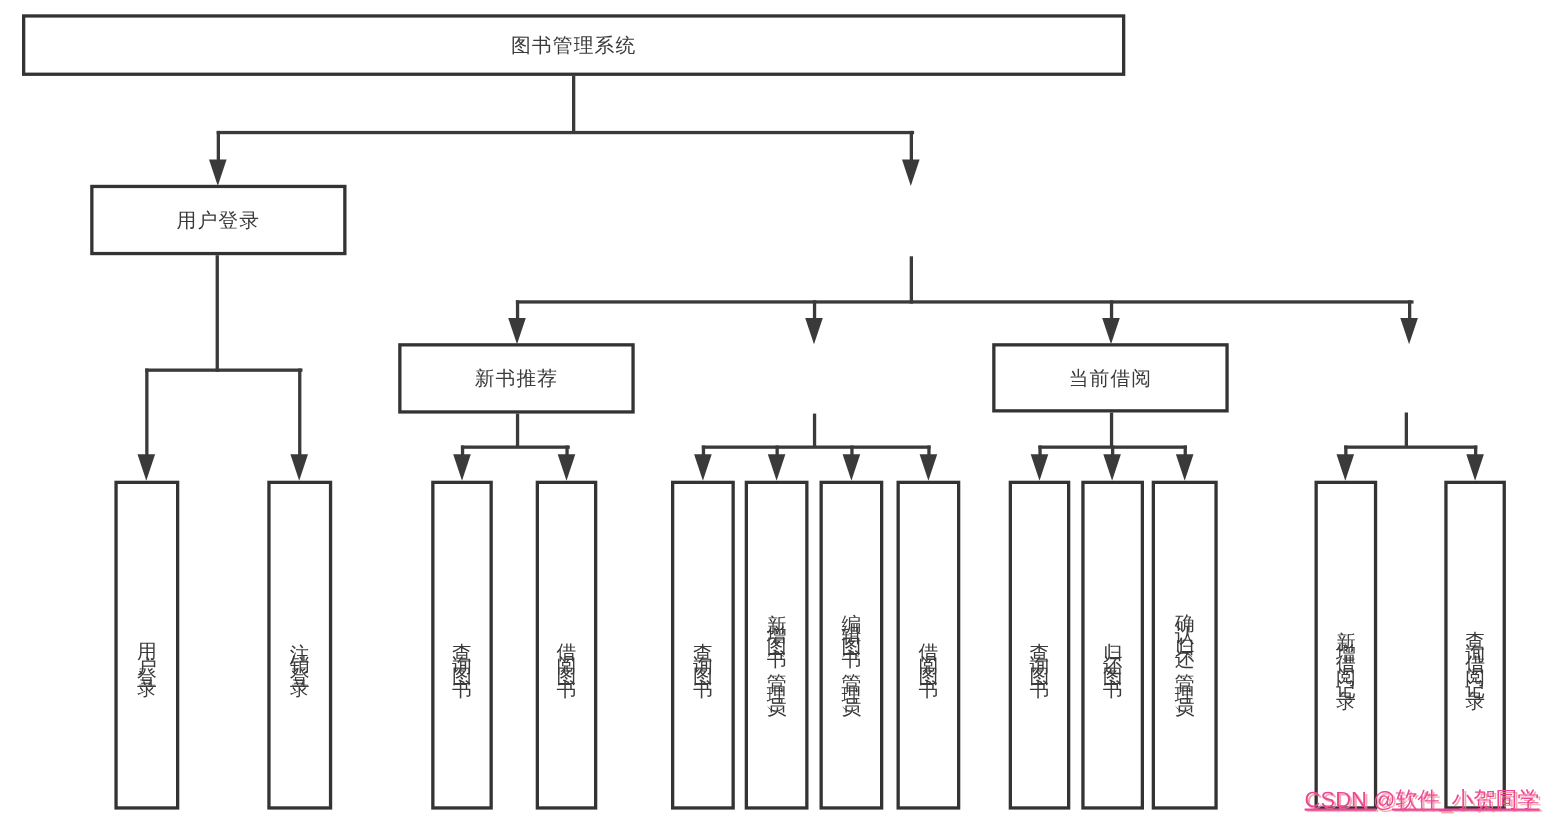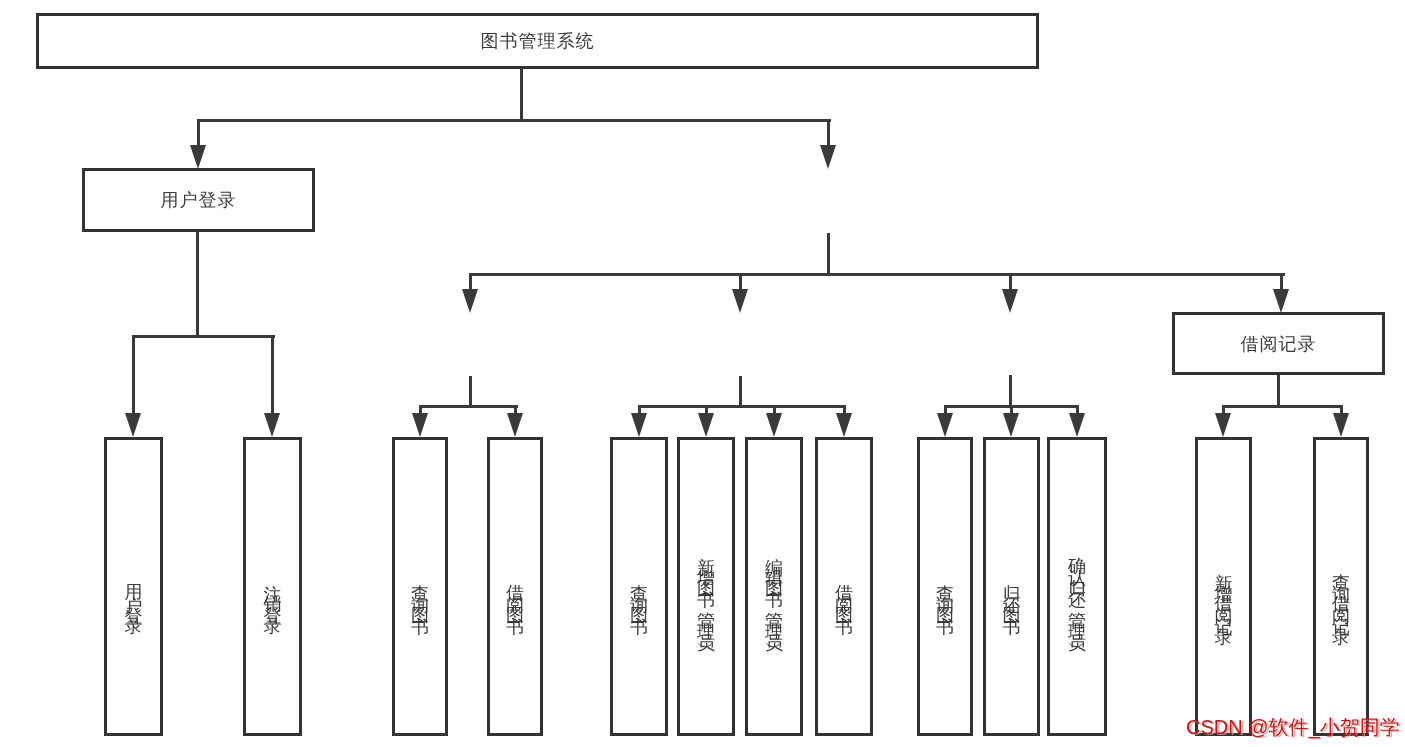--- a/index.html
+++ b/index.html
@@ -34,30 +34,31 @@
   
   .tri {
     position:absolute; width:0; height:0;
     border-left:8px solid transparent; border-right:8px solid transparent;
     border-top:24px solid #3a3a3a;
   }
 
   
   .watermark {
     position:absolute; left:1186px; top:714px; width:212px;
-    font-size:20px; color:#b91c1c; white-space:nowrap;
+    font-size:20px; color:#ec4899; white-space:nowrap;
     text-shadow:2px 1px 0 rgba(243,139,139,0.75);
+    text-decoration:underline;
   }
 </style>
 </head>
 <body>
 
 <div id="canvas">
 
-  <div class="box" style="left:20px; top:13px; width:1003px; height:56px;margin-left:16px;">
+  <div class="box" style="left:20px; top:13px; width:1003px; height:56px;">
     <span class="lbl">图书管理系统</span>
   </div>
 
   <div class="ln" style="left:520px; top:69px; width:3px; height:52px;"></div>
   <div class="ln" style="left:197px; top:119px; width:634px; height:3px;"></div>
   <div class="ln" style="left:197px; top:119px; width:3px; height:29px;"></div>
   <div class="tri" style="left:190px; top:145px;"></div>
   <div class="ln" style="left:827px; top:119px; width:3px; height:29px;"></div>
   <div class="tri" style="left:820px; top:145px;"></div>
 
@@ -76,22 +77,25 @@
   <div class="ln" style="left:469px; top:273px; width:816px; height:3px;"></div>
   <div class="ln" style="left:469px; top:273px; width:3px; height:18px;"></div>
   <div class="tri" style="left:462px; top:289px;"></div>
   <div class="ln" style="left:739px; top:273px; width:3px; height:18px;"></div>
   <div class="tri" style="left:732px; top:289px;"></div>
   <div class="ln" style="left:1009px; top:273px; width:3px; height:18px;"></div>
   <div class="tri" style="left:1002px; top:289px;"></div>
   <div class="ln" style="left:1280px; top:273px; width:3px; height:18px;"></div>
   <div class="tri" style="left:1273px; top:289px;"></div>
 
-  <div class="box" style="left:1172px; top:312px; width:213px; height:63px;">
-    <span class="lbl">借阅记录</span>
+  <div class="box" style="left:362px; top:312px; width:215px; height:64px;">
+    <span class="lbl">新书推荐</span>
+  </div>
+  <div class="box" style="left:902px; top:312px; width:215px; height:63px;">
+    <span class="lbl">当前借阅</span>
   </div>
 
   <div class="ln" style="left:469px; top:376px; width:3px; height:31px;"></div>
   <div class="ln" style="left:419px; top:405px; width:99px; height:3px;"></div>
   <div class="ln" style="left:419px; top:405px; width:3px; height:12px;"></div>
   <div class="tri" style="left:412px; top:413px;"></div>
   <div class="ln" style="left:514px; top:405px; width:3px; height:12px;"></div>
   <div class="tri" style="left:507px; top:413px;"></div>
 
   <div class="ln" style="left:739px; top:376px; width:3px; height:31px;"></div>

